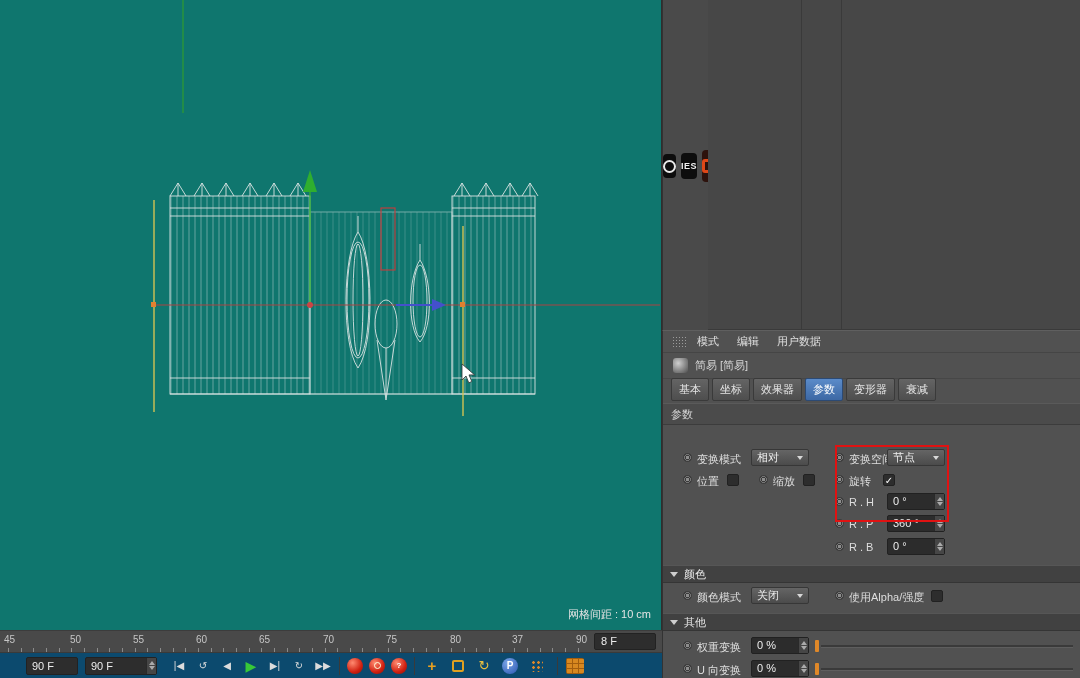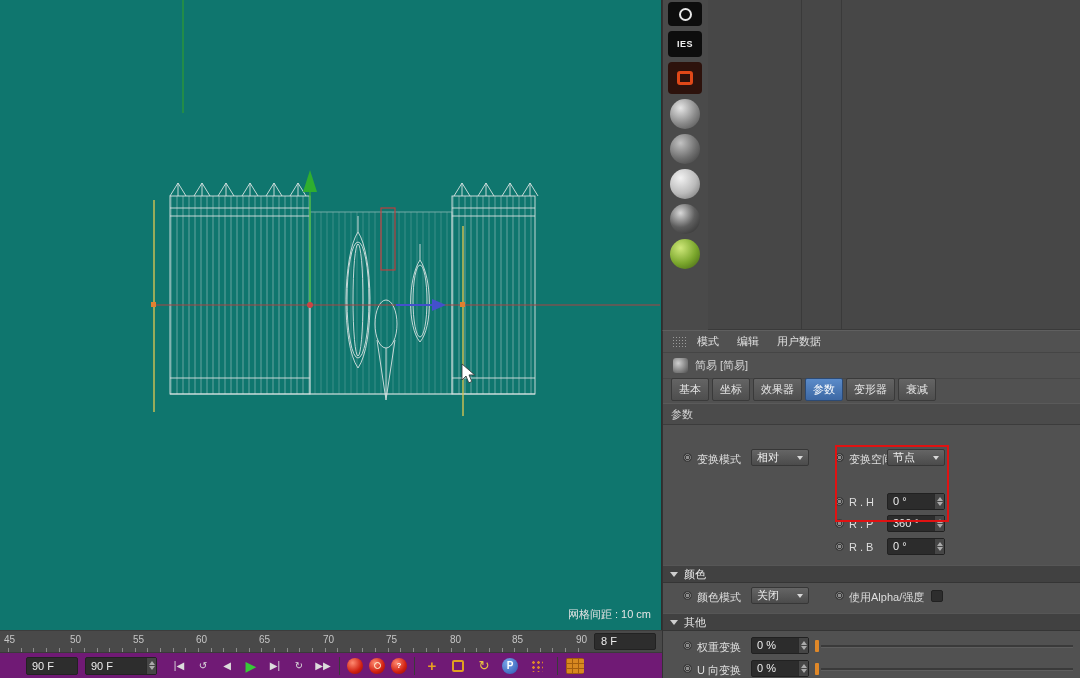--- a/index.html
+++ b/index.html
@@ -13,21 +13,21 @@
 
   
   #ruler{position:absolute;left:0;top:630px;width:662px;height:22px;background:#494949;border-top:1px solid #3c3c3c}
   .tick-num{position:absolute;top:3px;color:#c6c6c6;font-size:10px}
   #tickstrip{position:absolute;left:8px;width:578px;bottom:0;height:4px;
     background:repeating-linear-gradient(90deg,#8a8a8a 0 1px,transparent 1px 12.66px)}
   #frame-field{position:absolute;right:6px;top:2px;width:62px;height:17px;background:#2d2d2d;border:1px solid #222;
     border-radius:2px;color:#ececec;line-height:15px;padding-left:6px}
 
   
-  #transport{position:absolute;left:0;top:652px;width:662px;height:26px;background:#701a75;border-top:1px solid #3a3a3a;
+  #transport{position:absolute;left:0;top:652px;width:662px;height:26px;background:#0c4a6e;border-top:1px solid #3a3a3a;
     display:flex;align-items:center}
   .tfield{height:18px;background:#2d2d2d;border:1px solid #222;border-radius:2px;color:#ececec;line-height:16px;
     padding:0 14px 0 5px;position:relative;white-space:nowrap}
   .stepper{position:absolute;right:0;top:0;bottom:0;width:10px;background:#464646;border-left:1px solid #2a2a2a;
     display:flex;flex-direction:column;align-items:center;justify-content:center;gap:1px}
   .stepper i{display:block;width:0;height:0;border-left:3px solid transparent;border-right:3px solid transparent}
   .stepper .up{border-bottom:4px solid #aaa}
   .stepper .dn{border-top:4px solid #aaa}
   .tbtn{width:24px;height:20px;display:flex;align-items:center;justify-content:center;color:#dcdcdc;font-size:10px}
   .tbtn.play{color:#38c838;font-size:14px}
@@ -42,21 +42,21 @@
   .refresh{color:#e8c040;font-size:13px}
   .pbadge{width:16px;height:16px;border-radius:50%;background:radial-gradient(circle at 35% 30%,#7aa6e8,#2a55b0);
     color:#fff;font-weight:bold;font-size:10px;display:flex;align-items:center;justify-content:center}
   .dotsgrid{width:13px;height:13px;background-image:radial-gradient(#e08828 1.2px,transparent 1.5px);background-size:5px 5px;background-position:1px 1px}
   .layoutgrid{width:18px;height:16px;background:#d88820;border-radius:2px;
     background-image:linear-gradient(#a35d0e 1px,transparent 1px),linear-gradient(90deg,#a35d0e 1px,transparent 1px);
     background-size:6px 5px}
 
   
   #side-icons{position:absolute;left:662px;top:0;width:45px;height:330px;background:#4a4a4a;border-left:1px solid #333;
-    display:flex;flex-direction:column;align-items:center;padding-top:2px;gap:5px}
+    display:flex;flex-direction:row;align-items:center;padding-top:2px;gap:5px}
   .blk{width:34px;height:24px;background:#0d0d0d;border-radius:4px;display:flex;align-items:center;justify-content:center}
   .ring{width:13px;height:13px;border:2px solid #e8e8e8;border-radius:50%}
   .iestxt{color:#f0f0f0;font-weight:bold;font-size:9px;letter-spacing:.5px}
   .redblk{width:34px;height:32px;background:#2d120c;border-radius:4px;display:flex;align-items:center;justify-content:center}
   .redblk i{display:block;width:16px;height:14px;border:3px solid #e04818;border-radius:3px}
   .sphere{width:30px;height:30px;border-radius:50%}
   .s1{background:radial-gradient(circle at 35% 30%,#e6e6e6,#8a8a8a 55%,#474747)}
   .s2{background:radial-gradient(circle at 35% 30%,#c2c2c2,#6f6f6f 55%,#363636)}
   .s3{background:radial-gradient(circle at 35% 30%,#f2f2f2,#bababa 55%,#6a6a6a)}
   .s4{background:radial-gradient(circle at 35% 30%,#d8d8d8,#5e5e5e 50%,#282828)}
@@ -181,21 +181,21 @@
 
 <div id="ruler">
   <span class="tick-num" style="left:4px">45</span>
   <span class="tick-num" style="left:70px">50</span>
   <span class="tick-num" style="left:133px">55</span>
   <span class="tick-num" style="left:196px">60</span>
   <span class="tick-num" style="left:259px">65</span>
   <span class="tick-num" style="left:323px">70</span>
   <span class="tick-num" style="left:386px">75</span>
   <span class="tick-num" style="left:450px">80</span>
-  <span class="tick-num" style="left:512px">85</span>
+  <span class="tick-num" style="left:512px">37</span>
   <span class="tick-num" style="left:576px">90</span>
   <div id="tickstrip"></div>
   <div id="frame-field">8 F</div>
 </div>
 
 <div id="transport">
   <div class="tfield" style="margin-left:26px;width:52px">
     <span>90 F</span>
   </div>
   <div class="tfield" style="margin-left:7px;width:72px">
@@ -296,20 +296,31 @@
         <span class="c"></span>
     </div>
     <span class="adot" style="left:172px"></span>
     <span class="lbl" style="left:186px">变换空间</span>
     <div class="dd" style="left:224px">
       <span>节点</span>
         <span class="c"></span>
     </div>
   </div>
 
+  <div class="row" style="top:139px">
+    <span class="adot" style="left:20px"></span>
+    <span class="lbl" style="left:34px">位置</span>
+    <span class="cb" style="left:64px"></span>
+    <span class="adot" style="left:96px"></span>
+    <span class="lbl" style="left:110px">缩放</span>
+    <span class="cb" style="left:140px"></span>
+    <span class="adot" style="left:172px"></span>
+    <span class="lbl" style="left:186px">旋转</span>
+    <span class="cb" style="left:220px">✓</span>
+  </div>
 
   <div class="row" style="top:161px">
     <span class="adot" style="left:172px"></span>
     <span class="lbl" style="left:186px">R . H</span>
     <div class="spin" style="left:224px">
       <span>0 °</span>
       <span class="stepper">
           <i class="up"></i>
           <i class="dn"></i>
         </span>

